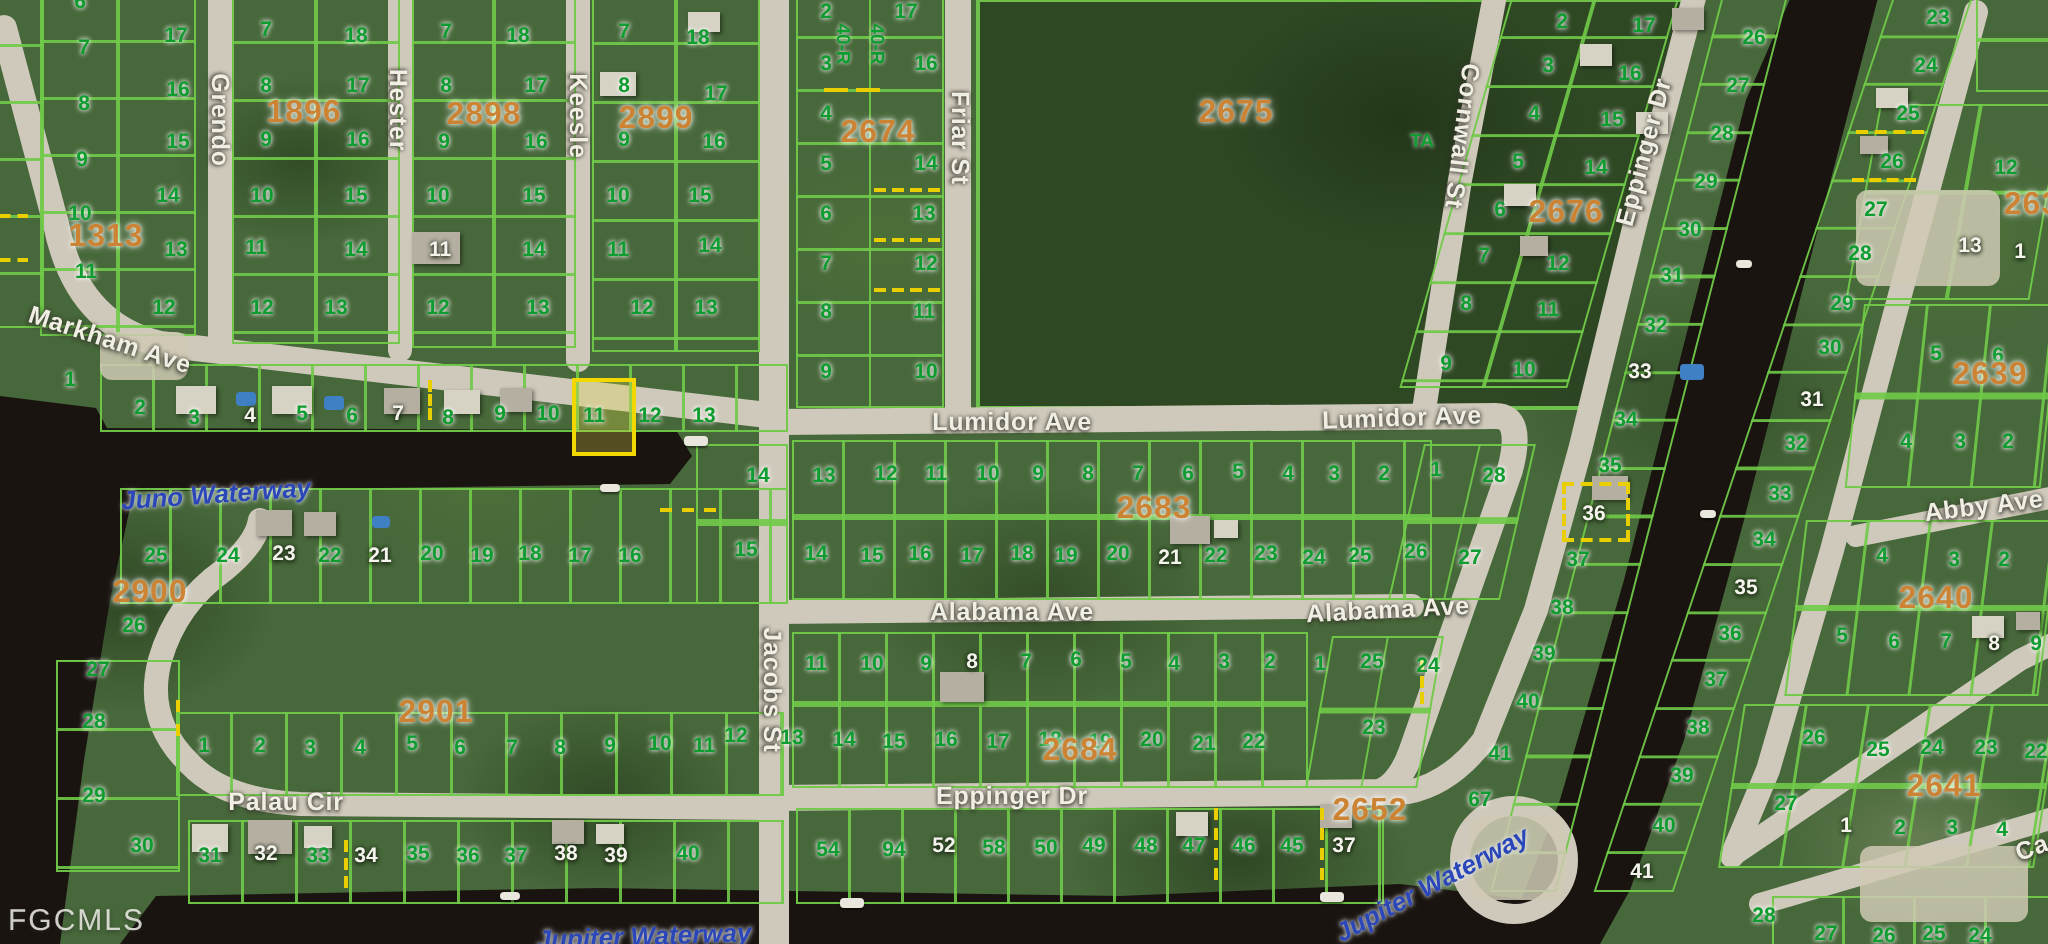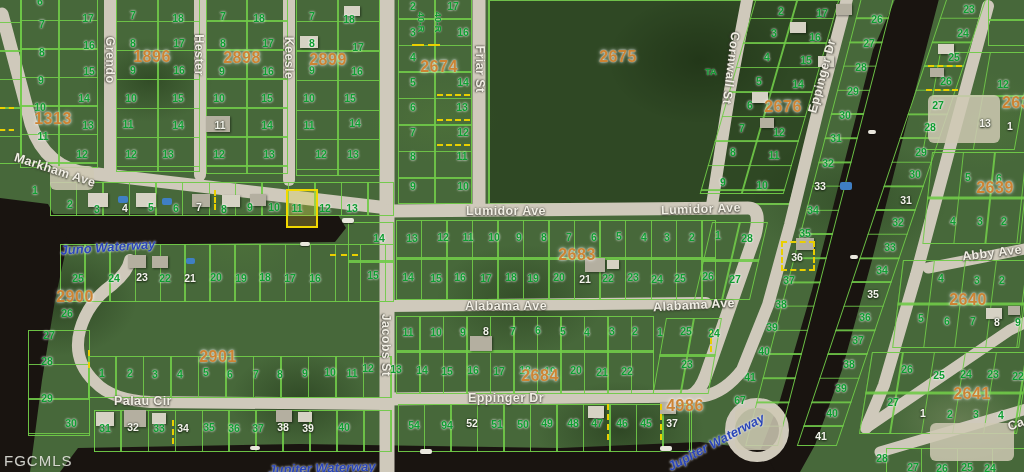--- a/index.html
+++ b/index.html
@@ -373,21 +373,21 @@
       <span class="lot" style="left: 473px; top: 370px; transform: translate(-50%, -50%) rotate(0deg);">16</span>
       <span class="lot" style="left: 499px; top: 371px; transform: translate(-50%, -50%) rotate(0deg);">17</span>
       <span class="lot" style="left: 525px; top: 370px; transform: translate(-50%, -50%) rotate(0deg);">18</span>
       <span class="lot" style="left: 550px; top: 371px; transform: translate(-50%, -50%) rotate(0deg);">19</span>
       <span class="lot" style="left: 576px; top: 370px; transform: translate(-50%, -50%) rotate(0deg);">20</span>
       <span class="lot" style="left: 602px; top: 372px; transform: translate(-50%, -50%) rotate(0deg);">21</span>
       <span class="lot" style="left: 627px; top: 371px; transform: translate(-50%, -50%) rotate(0deg);">22</span>
       <span class="lot" style="left: 414px; top: 425px; transform: translate(-50%, -50%) rotate(0deg);">54</span>
       <span class="lot" style="left: 447px; top: 425px; transform: translate(-50%, -50%) rotate(0deg);">94</span>
       <span class="lot white" style="left: 472px; top: 423px; transform: translate(-50%, -50%) rotate(0deg);">52</span>
-      <span class="lot" style="left: 497px; top: 424px; transform: translate(-50%, -50%) rotate(0deg);">51</span>
+      <span class="lot" style="left: 497px; top: 424px; transform: translate(-50%, -50%) rotate(0deg);">58</span>
       <span class="lot" style="left: 523px; top: 424px; transform: translate(-50%, -50%) rotate(0deg);">50</span>
       <span class="lot" style="left: 547px; top: 423px; transform: translate(-50%, -50%) rotate(0deg);">49</span>
       <span class="lot" style="left: 573px; top: 423px; transform: translate(-50%, -50%) rotate(0deg);">48</span>
       <span class="lot" style="left: 597px; top: 423px; transform: translate(-50%, -50%) rotate(0deg);">47</span>
       <span class="lot" style="left: 622px; top: 423px; transform: translate(-50%, -50%) rotate(0deg);">46</span>
       <span class="lot" style="left: 646px; top: 423px; transform: translate(-50%, -50%) rotate(0deg);">45</span>
       <span class="lot white" style="left: 672px; top: 423px; transform: translate(-50%, -50%) rotate(0deg);">37</span>
       <span class="lot" style="left: 35px; top: 190px; transform: translate(-50%, -50%) rotate(0deg);">1</span>
       <span class="lot" style="left: 70px; top: 204px; transform: translate(-50%, -50%) rotate(0deg);">2</span>
       <span class="lot" style="left: 97px; top: 209px; transform: translate(-50%, -50%) rotate(0deg);">3</span>
@@ -446,21 +446,21 @@
       <span class="blk" style="left: 439px; top: 67px; transform: translate(-50%, -50%) rotate(0deg);">2674</span>
       <span class="blk" style="left: 618px; top: 57px; transform: translate(-50%, -50%) rotate(0deg);">2675</span>
       <span class="blk" style="left: 783px; top: 107px; transform: translate(-50%, -50%) rotate(0deg);">2676</span>
       <span class="blk" style="left: 577px; top: 255px; transform: translate(-50%, -50%) rotate(0deg);">2683</span>
       <span class="blk" style="left: 540px; top: 347px; transform: translate(-50%, -50%) rotate(0deg); margin-top: 29px;">2684</span>
       <span class="blk" style="left: 75px; top: 297px; transform: translate(-50%, -50%) rotate(0deg);">2900</span>
       <span class="blk" style="left: 218px; top: 357px; transform: translate(-50%, -50%) rotate(0deg);">2901</span>
       <span class="blk" style="left: 995px; top: 188px; transform: translate(-50%, -50%) rotate(0deg);">2639</span>
       <span class="blk" style="left: 968px; top: 300px; transform: translate(-50%, -50%) rotate(0deg);">2640</span>
       <span class="blk" style="left: 972px; top: 394px; transform: translate(-50%, -50%) rotate(0deg);">2641</span>
-      <span class="blk" style="left: 685px; top: 406px; transform: translate(-50%, -50%) rotate(0deg);">4986</span>
+      <span class="blk" style="left: 685px; top: 406px; transform: translate(-50%, -50%) rotate(0deg);">2652</span>
       <span class="blk" style="left: 1016px; top: 103px; transform: translate(-50%, -50%) rotate(0deg);">263</span>
       <span class="st" style="left: 55px; top: 170px; transform: translate(-50%, -50%) rotate(18deg);">Markham Ave</span>
       <span class="st" style="left: 110px; top: 60px; transform: translate(-50%, -50%) rotate(90deg);">Grendo</span>
       <span class="st" style="left: 199px; top: 55px; transform: translate(-50%, -50%) rotate(90deg);">Hester</span>
       <span class="st" style="left: 289px; top: 58px; transform: translate(-50%, -50%) rotate(90deg);">Keesle</span>
       <span class="st" style="left: 386px; top: 345px; transform: translate(-50%, -50%) rotate(90deg);">Jacobs St</span>
       <span class="st" style="left: 480px; top: 69px; transform: translate(-50%, -50%) rotate(90deg);">Friar St</span>
       <span class="st" style="left: 731px; top: 68px; transform: translate(-50%, -50%) rotate(97deg);">Cornwall St</span>
       <span class="st" style="left: 822px; top: 76px; transform: translate(-50%, -50%) rotate(-75deg);">Eppinger Dr</span>
       <span class="st" style="left: 506px; top: 211px; transform: translate(-50%, -50%) rotate(0deg);">Lumidor Ave</span>

